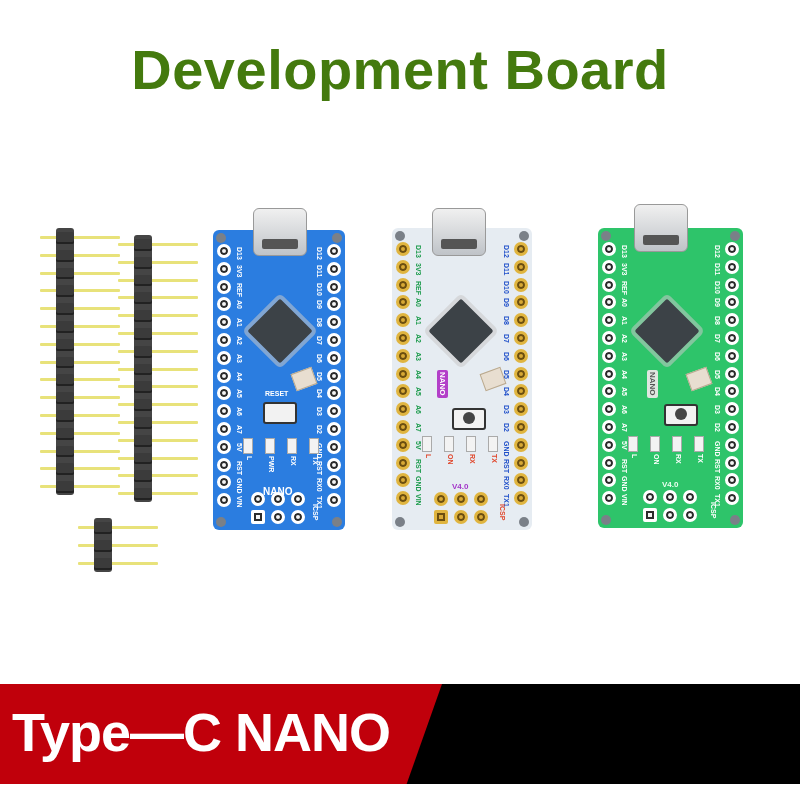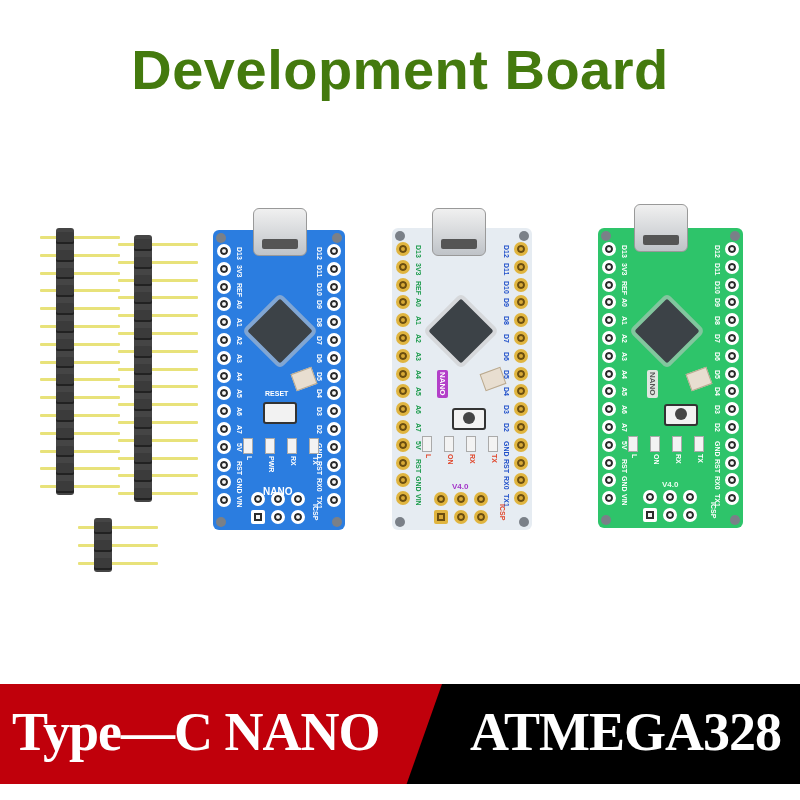--- a/index.html
+++ b/index.html
@@ -26,21 +26,21 @@
   .usb::after { content:""; position:absolute; left:8px; right:8px; bottom:6px; height:10px; background:#555; border-radius:2px; }
   .chip { position:absolute; width:46px; height:46px; background:#3c4247; transform:rotate(45deg); border-radius:2px; box-shadow: 0 0 0 4px rgba(200,200,200,0.55); }
   .xtal { position:absolute; width:20px; height:16px; background:#e8ded0; transform:rotate(-20deg); border:1px solid #b9a98f; }
   .btn { position:absolute; width:34px; height:22px; background:#f2f2f2; border:2px solid #333; border-radius:3px; box-sizing:border-box; }
   .btn.round::after { content:""; position:absolute; left:9px; top:2px; width:12px; height:12px; border-radius:50%; background:#444; }
   .led { position:absolute; width:8px; height:14px; background:#f3f3f3; border:1px solid #aaa; }
   .lbl { position:absolute; font-size:7px; font-weight:bold; white-space:nowrap; }
   .tag { position:absolute; font-size:8px; font-weight:bold; padding:1px 2px; border-radius:2px; transform:rotate(90deg); transform-origin:left top; }
 
   
-  .banner { position:absolute; left:0; top:684px; width:732px; height:100px;font-family:Liberation Serif, serif; }
+  .banner { position:absolute; left:0; top:684px; width:732px; height:100px; }
   .banner .black { position:absolute; left:0; top:0; width:800px; height:100px; background:#000000; }
   .banner .red { position:absolute; left:0; top:0; width:442px; height:100px; background:#c0000b; clip-path: polygon(0 0, 100% 0, 92% 100%, 0 100%); }
   .banner .lt { position:absolute; left:12px; top:14px; font-size:54px; font-weight:bold; color:#fff; letter-spacing:-1px; line-height:68px; }
   .banner .rt { position:absolute; left:470px; top:14px; font-size:54px; font-weight:bold; color:#fff; letter-spacing:-1px; line-height:68px; }
 </style>
 </head>
 <body>
 
 <div class="title">Development Board</div>
 
@@ -383,14 +383,13 @@
     <div class="hole sq" style="left: 44.5px; top: 280px;"></div>
     <div class="hole" style="left: 64.5px; top: 280px;"></div>
     <div class="hole" style="left: 84.5px; top: 280px;"></div>
     <div class="lbl" style="color: rgb(255, 255, 255); left: 119px; top: 274px; transform: rotate(90deg); transform-origin: left top;">ICSP</div>
   </div>
 
 <div class="banner">
   <div class="black"></div>
   <div class="red"></div>
   <div class="lt">Type—C NANO</div>
-  <div class="rt">ATMEGA328</div>
 </div>
 
 </body></html>

